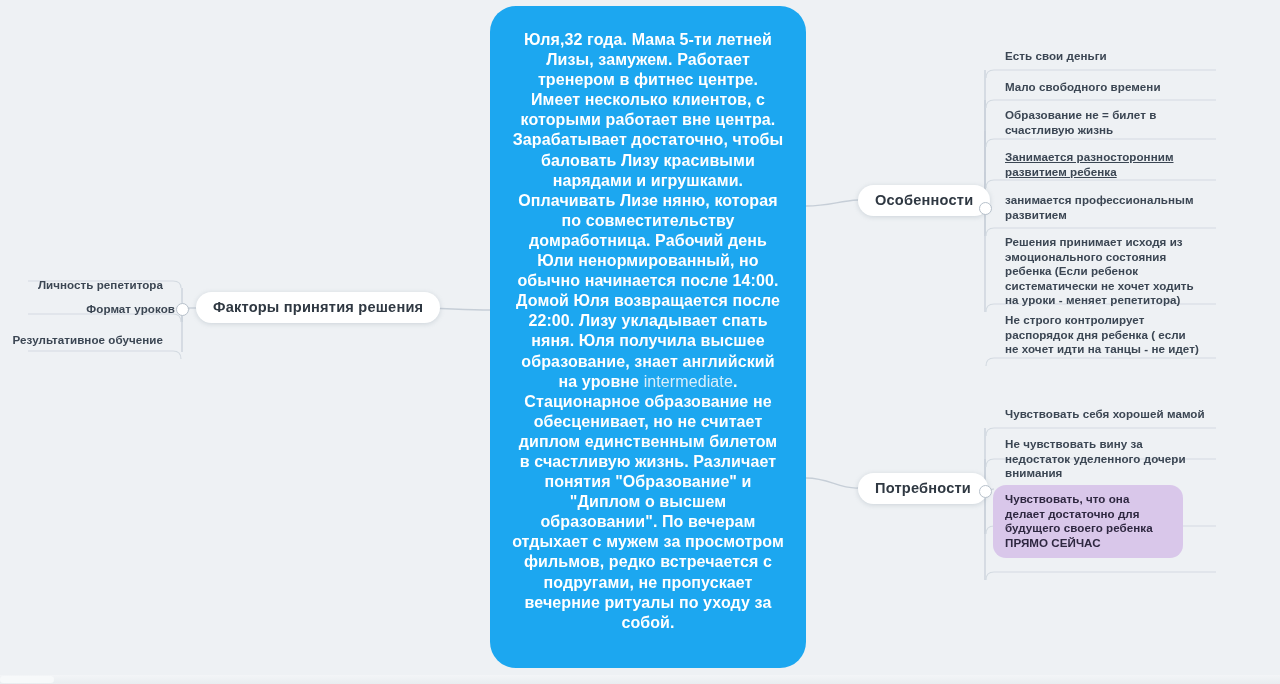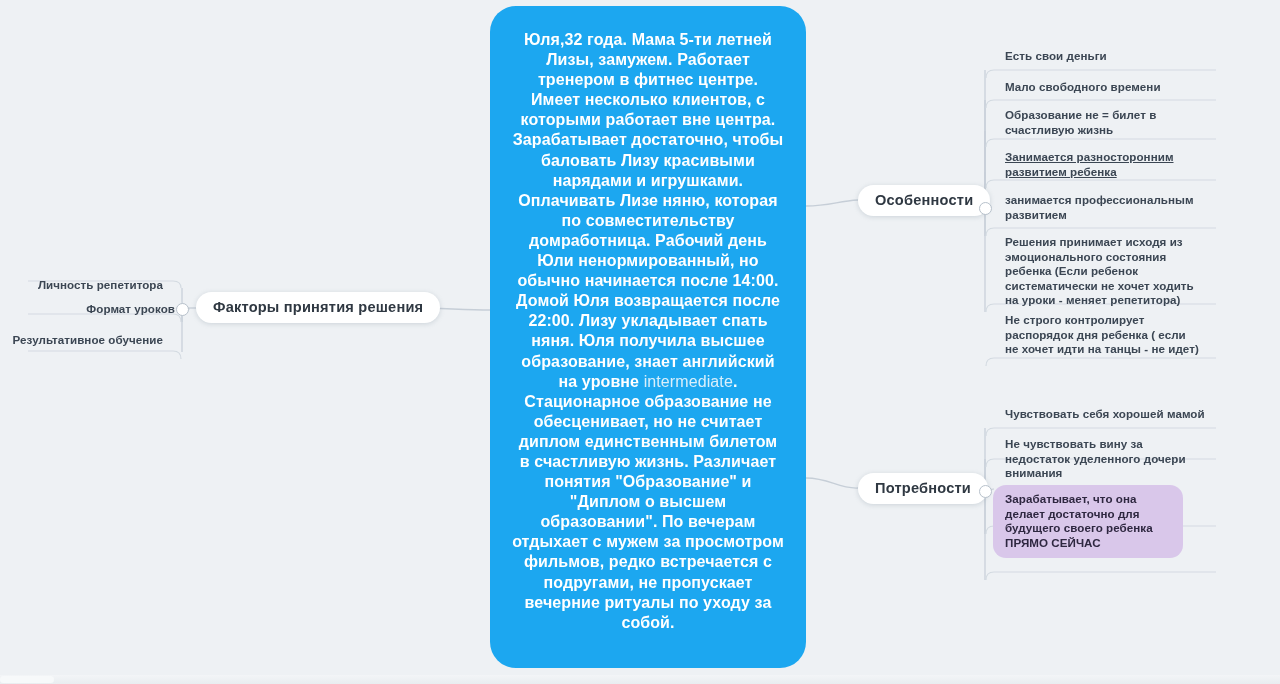--- a/index.html
+++ b/index.html
@@ -167,21 +167,21 @@
   <div class="leaf right" style="left:996px;top:46px;width:226px;">Есть свои деньги</div>
   <div class="leaf right" style="left:996px;top:77px;width:226px;">Мало свободного времени</div>
   <div class="leaf right" style="left:996px;top:105px;width:214px;">Образование не =  билет в счастливую жизнь</div>
   <div class="leaf right" style="left:996px;top:147px;width:220px;text-decoration:underline;">Занимается разносторонним развитием ребенка</div>
   <div class="leaf right" style="left:996px;top:190px;width:214px;">занимается профессиональным развитием</div>
   <div class="leaf right" style="left:996px;top:232px;width:216px;">Решения принимает исходя из эмоционального состояния ребенка (Если ребенок систематически не хочет ходить на уроки - меняет репетитора)</div>
   <div class="leaf right" style="left:996px;top:310px;width:212px;">Не строго контролирует распорядок дня ребенка ( если не хочет идти на танцы - не идет)</div>
 
   <div class="leaf right" style="left:996px;top:404px;width:226px;">Чувствовать себя хорошей мамой</div>
   <div class="leaf right" style="left:996px;top:434px;width:212px;">Не чувствовать вину за недостаток уделенного дочери внимания</div>
-  <div class="leaf right hl" style="left:993px;top:485px;width:190px;">Зарабатывает, что она делает достаточно для будущего своего ребенка ПРЯМО СЕЙЧАС</div>
+  <div class="leaf right hl" style="left:993px;top:485px;width:190px;">Чувствовать, что она делает достаточно для будущего своего ребенка ПРЯМО СЕЙЧАС</div>
 
   <div class="leaf left" style="left:0px;top:266px;width:172px;margin-top:9px;">Личность репетитора</div>
   <div class="leaf left" style="left:12px;top:299px;width:172px;">Формат уроков</div>
   <div class="leaf left" style="left:0px;top:330px;width:172px;">Результативное обучение</div>
 
   <div class="scroll-strip">
     <div class="thumb"></div>
   </div>
 
 </div>

